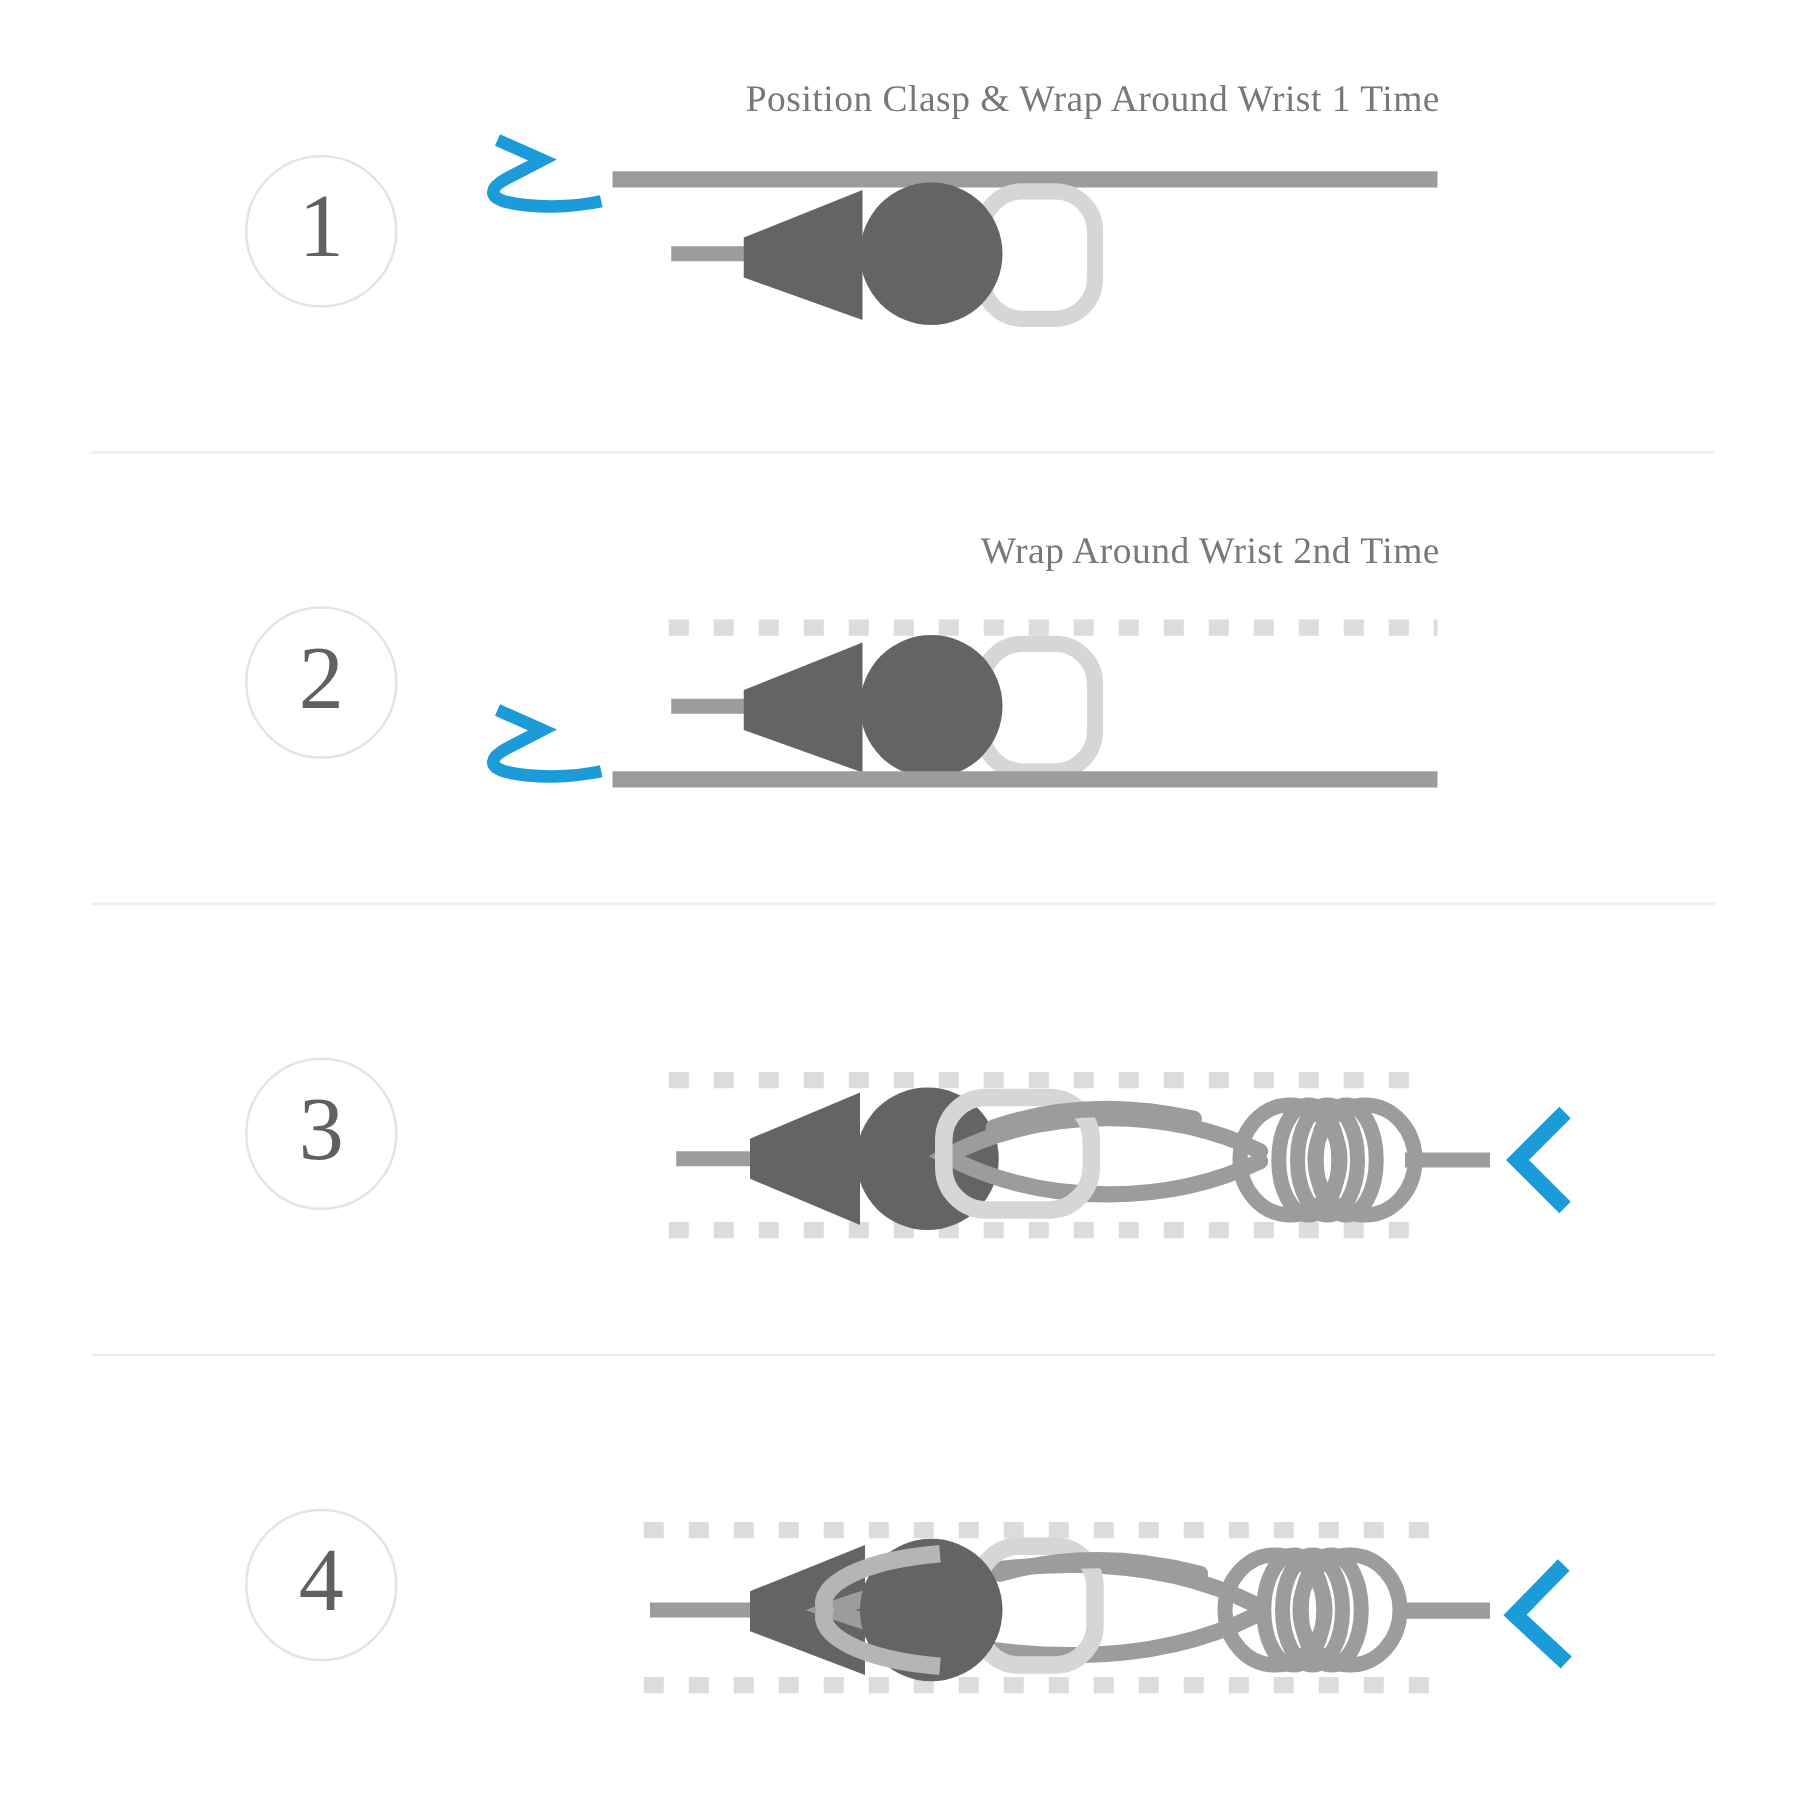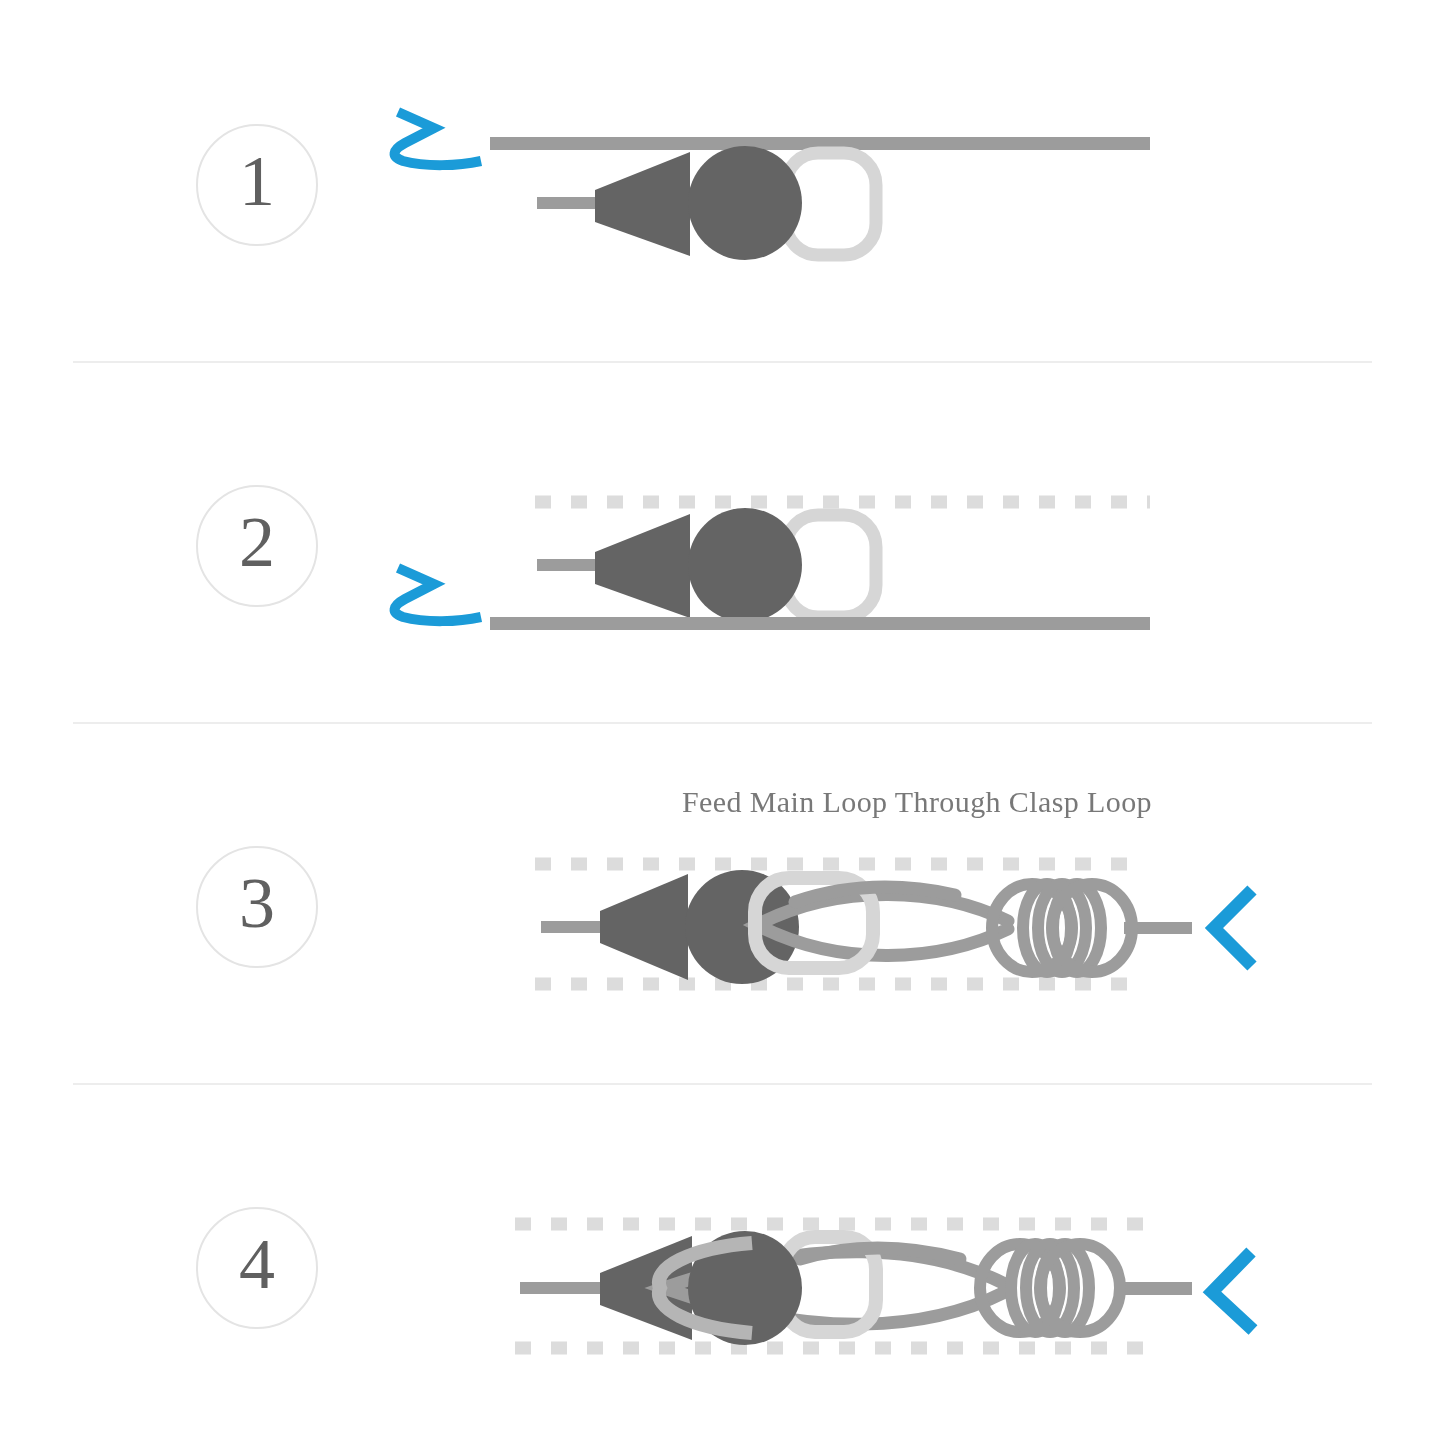--- a/index.html
+++ b/index.html
@@ -35,20 +35,21 @@
 </style>
 </head>
 <body>
 
 <div class="page">
 
   <section class="step-row">
     <div class="step-badge">
       <span class="step-number">1</span>
     </div>
+    <div class="step-title">Position Clasp &amp; Wrap Around Wrist 1 Time</div>
     <svg class="illustration" width="1445" height="361" viewBox="0 0 1445 361">
       <g>
         <rect x="490" y="137" width="660" height="13" fill="#9c9c9c"></rect>
       </g>
       <g>
         <rect x="537" y="197" width="70" height="12" fill="#9c9c9c"></rect>
       </g>
       <g>
         <rect x="786" y="153" width="90" height="102" rx="32" fill="none" stroke="#d6d6d6" stroke-width="13"></rect>
       </g>
@@ -62,20 +63,21 @@
         <path d="M 398,112 L 434,128 L 405,143 C 392,150 391,157 403,161 C 426,167 458,166 481,161" fill="none" stroke="#1b9bd8" stroke-width="10" stroke-linejoin="miter"></path>
       </g>
     </svg>
   </section>
 
   <section class="step-row">
     <div class="divider"></div>
     <div class="step-badge">
       <span class="step-number">2</span>
     </div>
+    <div class="step-title">Wrap Around Wrist 2nd Time</div>
     <svg class="illustration" width="1445" height="361" viewBox="0 0 1445 361">
       <g>
         <line x1="535" y1="141" x2="1150" y2="141" stroke="#dcdcdc" stroke-width="13" stroke-dasharray="16 20"></line>
       </g>
       <g>
         <rect x="537" y="198" width="70" height="12" fill="#9c9c9c"></rect>
       </g>
       <g>
         <rect x="786" y="154" width="90" height="102" rx="32" fill="none" stroke="#d6d6d6" stroke-width="13"></rect>
       </g>
@@ -92,21 +94,20 @@
         <path d="M 398,207 L 434,223 L 405,238 C 392,245 391,252 403,256 C 426,262 458,261 481,256" fill="none" stroke="#1b9bd8" stroke-width="10" stroke-linejoin="miter"></path>
       </g>
     </svg>
   </section>
 
   <section class="step-row">
     <div class="divider"></div>
     <div class="step-badge">
       <span class="step-number">3</span>
     </div>
-    <div class="step-title">Feed Main Loop Through Clasp Loop</div>
     <svg class="illustration" width="1445" height="361" viewBox="0 0 1445 361">
       <g>
         <line x1="535" y1="142" x2="1140" y2="142" stroke="#dcdcdc" stroke-width="13" stroke-dasharray="16 20"></line>
       </g>
       <g>
         <line x1="535" y1="262" x2="1140" y2="262" stroke="#dcdcdc" stroke-width="13" stroke-dasharray="16 20"></line>
       </g>
       <g>
         <rect x="541" y="199" width="65" height="12" fill="#9c9c9c"></rect>
       </g>

